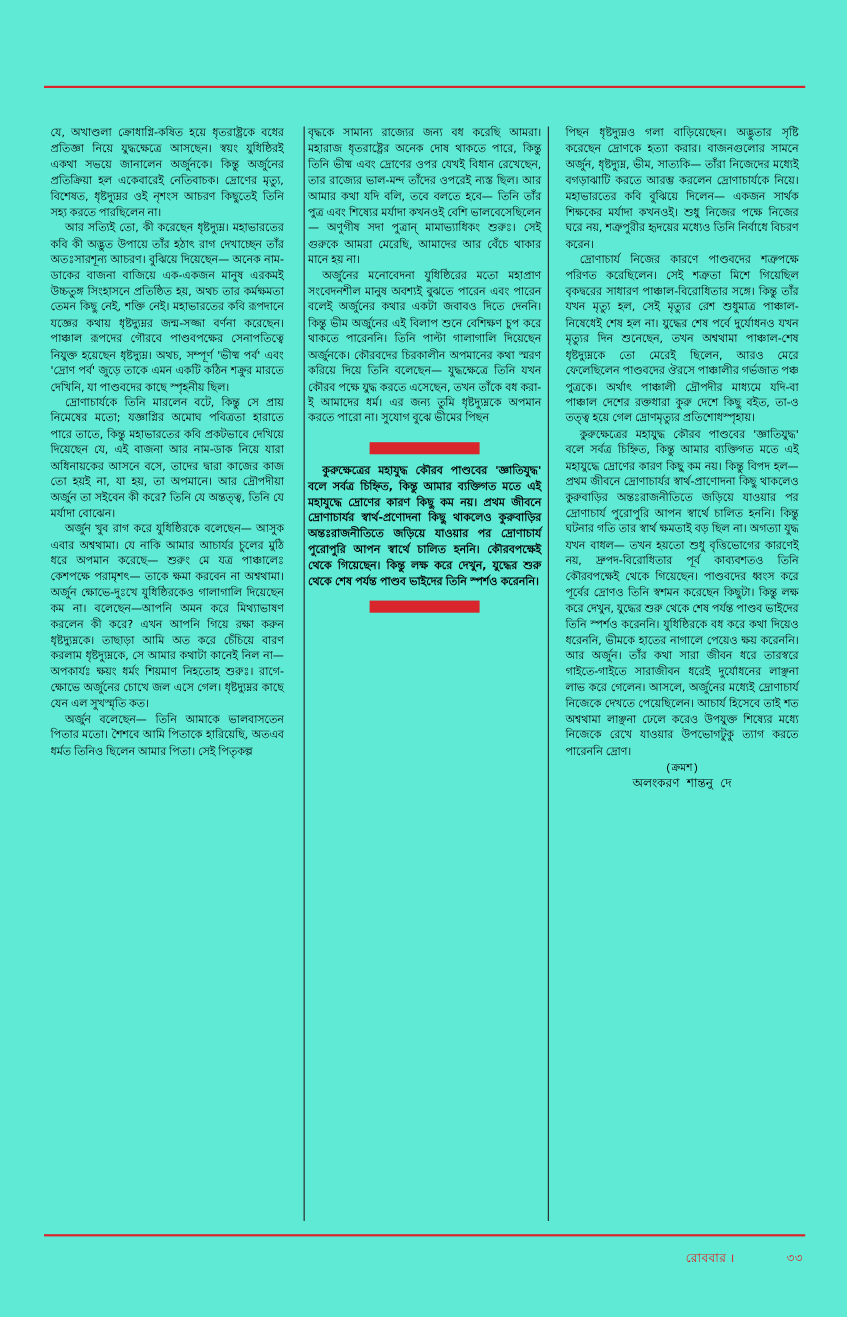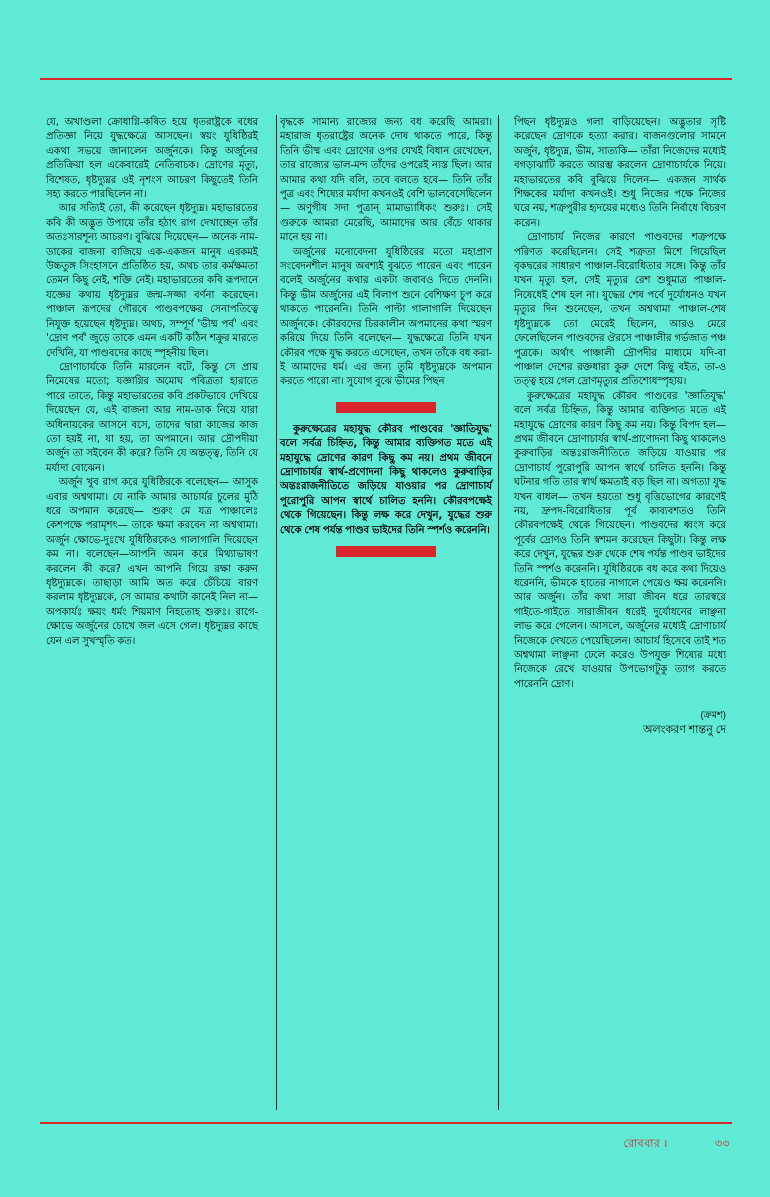--- a/index.html
+++ b/index.html
@@ -95,23 +95,22 @@
     font-family: "DejaVu Sans", sans-serif;
     font-weight: bold;
     font-size: 15.5px;
     line-height: 23px;
     text-align: center;
     margin: 0;
     letter-spacing: -0.2px;
   }
 
   .credit {
-    margin-top: 16px;
-    text-align: right;
-    font-family: Liberation Sans, sans-serif;
+    text-align: center;
+    font-family: Liberation Mono, monospace;
     font-size: 10px;
     line-height: 15px;
   }
   .credit .serial {
     font-size: 9.6px;
   }
   .credit .artist {
     font-size: 11px;
   }
 
@@ -148,20 +147,21 @@
   <div class="vline v1"></div>
   <div class="vline v2"></div>
 
   <div class="columns">
 
     <div class="col">
       <p class="noindent">যে, অখাণ্ডলা ক্রোধাগ্নি-কষিত হয়ে ধৃতরাষ্ট্রকে বধের প্রতিজ্ঞা নিয়ে যুদ্ধক্ষেত্রে আসছেন। স্বয়ং যুধিষ্ঠিরই একথা সভয়ে জানালেন অর্জুনকে। কিন্তু অর্জুনের প্রতিক্রিয়া হল একেবারেই নেতিবাচক। দ্রোণের মৃত্যু, বিশেষত, ধৃষ্টদ্যুম্নর ওই নৃশংস আচরণ কিছুতেই তিনি সহ্য করতে পারছিলেন না।</p>
       <p>আর সত্যিই তো, কী করেছেন ধৃষ্টদ্যুম্ন। মহাভারতের কবি কী অদ্ভুত উপায়ে তাঁর হঠাৎ রাগ দেখাচ্ছেন তাঁর অতঃসারশূন্য আচরণ। বুঝিয়ে দিয়েছেন— অনেক নাম-ডাকের বাজনা বাজিয়ে এক-একজন মানুষ এরকমই উচ্চতুঙ্গ সিংহাসনে প্রতিষ্ঠিত হয়, অথচ তার কর্মক্ষমতা তেমন কিছু নেই, শক্তি নেই। মহাভারতের কবি রূপদানে যজ্ঞের কথায় ধৃষ্টদ্যুম্নর জন্ম-সজ্জা বর্ণনা করেছেন। পাঞ্চাল রূপদের গৌরবে পাণ্ডবপক্ষের সেনাপতিত্বে নিযুক্ত হয়েছেন ধৃষ্টদ্যুম্ন। অথচ, সম্পূর্ণ 'ভীষ্ম পর্ব' এবং 'দ্রোণ পর্ব' জুড়ে তাকে এমন একটি কঠিন শক্রুর মারতে দেখিনি, যা পাণ্ডবদের কাছে স্পৃহনীয় ছিল।</p>
       <p>দ্রোণাচার্যকে তিনি মারলেন বটে, কিন্তু সে প্রায় নিমেষের মতো; যজ্ঞাগ্নির অমোঘ পবিত্রতা হারাতে পারে তাতে, কিন্তু মহাভারতের কবি প্রকটভাবে দেখিয়ে দিয়েছেন যে, এই বাজনা আর নাম-ডাক নিয়ে যারা অধিনায়কের আসনে বসে, তাদের দ্বারা কাজের কাজ তো হয়ই না, যা হয়, তা অপমানে। আর দ্রৌপদীয়া অর্জুন তা সইবেন কী করে? তিনি যে অন্তত্ত্ব, তিনি যে মর্যাদা বোঝেন।</p>
       <p>অর্জুন খুব রাগ করে যুধিষ্ঠিরকে বলেছেন— আসুক এবার অশ্বথামা। যে নাকি আমার আচার্যর চুলের মুঠি ধরে অপমান করেছে— শুরুং মে যত্র পাঞ্চালেঃ কেশপক্ষে পরামৃশৎ— তাকে ক্ষমা করবেন না অশ্বথামা। অর্জুন ক্ষোভে-দুঃখে যুধিষ্ঠিরকেও গালাগালি দিয়েছেন কম না। বলেছেন—আপনি অমন করে মিথ্যাভাষণ করলেন কী করে? এখন আপনি গিয়ে রক্ষা করুন ধৃষ্টদ্যুম্নকে। তাছাড়া আমি অত করে চেঁচিয়ে বারণ করলাম ধৃষ্টদ্যুম্নকে, সে আমার কথাটা কানেই নিল না— অপকার্যঃ ক্ষয়ং ধর্মং শিয়মাণ নিহতোহ শুরুঃ। রাগে-ক্ষোভে অর্জুনের চোখে জল এসে গেল। ধৃষ্টদ্যুম্নর কাছে যেন এল সুখস্মৃতি কত।</p>
+      <p>অর্জুন বলেছেন— তিনি আমাকে ভালবাসতেন পিতার মতো। শৈশবে আমি পিতাকে হারিয়েছি, অতএব ধর্মত তিনিও ছিলেন আমার পিতা। সেই পিতৃকল্প</p>
     </div>
 
     <div class="col">
       <p class="noindent">বৃদ্ধকে সামান্য রাজ্যের জন্য বধ করেছি আমরা। মহারাজ ধৃতরাষ্ট্রের অনেক দোষ থাকতে পারে, কিন্তু তিনি ভীষ্ম এবং দ্রোণের ওপর যেখই বিধান রেখেছেন, তার রাজ্যের ভাল-মন্দ তাঁদের ওপরেই ন্যস্ত ছিল। আর আমার কথা যদি বলি, তবে বলতে হবে— তিনি তাঁর পুত্র এবং শিষ্যের মর্যাদা কখনওই বেশি ভালবেসেছিলেন— অণুগীষ সদা পুত্রান্ মামাভ্যাধিকং শুরুঃ। সেই গুরুকে আমরা মেরেছি, আমাদের আর বেঁচে থাকার মানে হয় না।</p>
       <p>অর্জুনের মনোবেদনা যুধিষ্ঠিরের মতো মহাপ্রাণ সংবেদনশীল মানুষ অবশ্যই বুঝতে পারেন এবং পারেন বলেই অর্জুনের কথার একটা জবাবও দিতে দেননি। কিন্তু ভীম অর্জুনের এই বিলাপ শুনে বেশিক্ষণ চুপ করে থাকতে পারেননি। তিনি পাল্টা গালাগালি দিয়েছেন অর্জুনকে। কৌরবদের চিরকালীন অপমানের কথা স্মরণ করিয়ে দিয়ে তিনি বলেছেন— যুদ্ধক্ষেত্রে তিনি যখন কৌরব পক্ষে যুদ্ধ করতে এসেছেন, তখন তাঁকে বধ করা-ই আমাদের ধর্ম। এর জন্য তুমি ধৃষ্টদ্যুম্নকে অপমান করতে পারো না। সুযোগ বুঝে ভীমের পিছন</p>
 
       <div class="pullquote">
         <div class="pq-bar"></div>
         <p class="pq-text">কুরুক্ষেত্রের মহাযুদ্ধ কৌরব পাণ্ডবের 'জ্ঞাতিযুদ্ধ' বলে সর্বত্র চিহ্নিত, কিন্তু আমার ব্যক্তিগত মতে এই মহাযুদ্ধে দ্রোণের কারণ কিছু কম নয়। প্রথম জীবনে দ্রোণাচার্যর স্বার্থ-প্রণোদনা কিছু থাকলেও কুরুবাড়ির অন্তঃরাজনীতিতে জড়িয়ে যাওয়ার পর দ্রোণাচার্য পুরোপুরি আপন স্বার্থে চালিত হননি। কৌরবপক্ষেই থেকে গিয়েছেন। কিন্তু লক্ষ করে দেখুন, যুদ্ধের শুরু থেকে শেষ পর্যন্ত পাণ্ডব ভাইদের তিনি স্পর্শও করেননি।</p>
         <div class="pq-bar bottom"></div>

